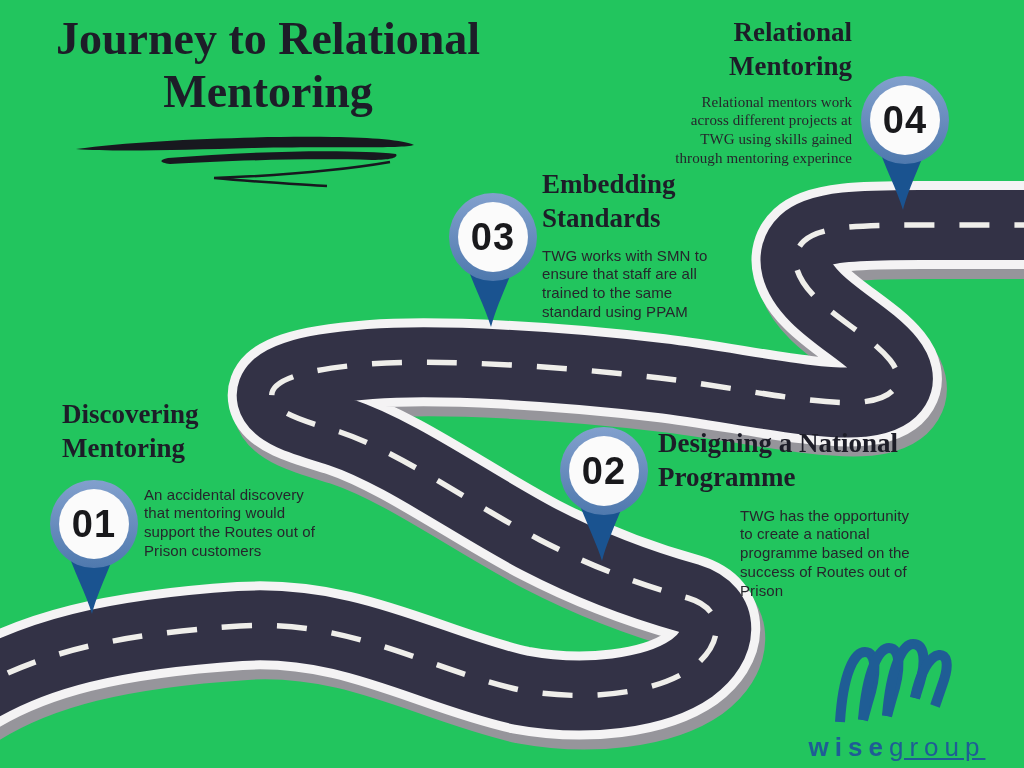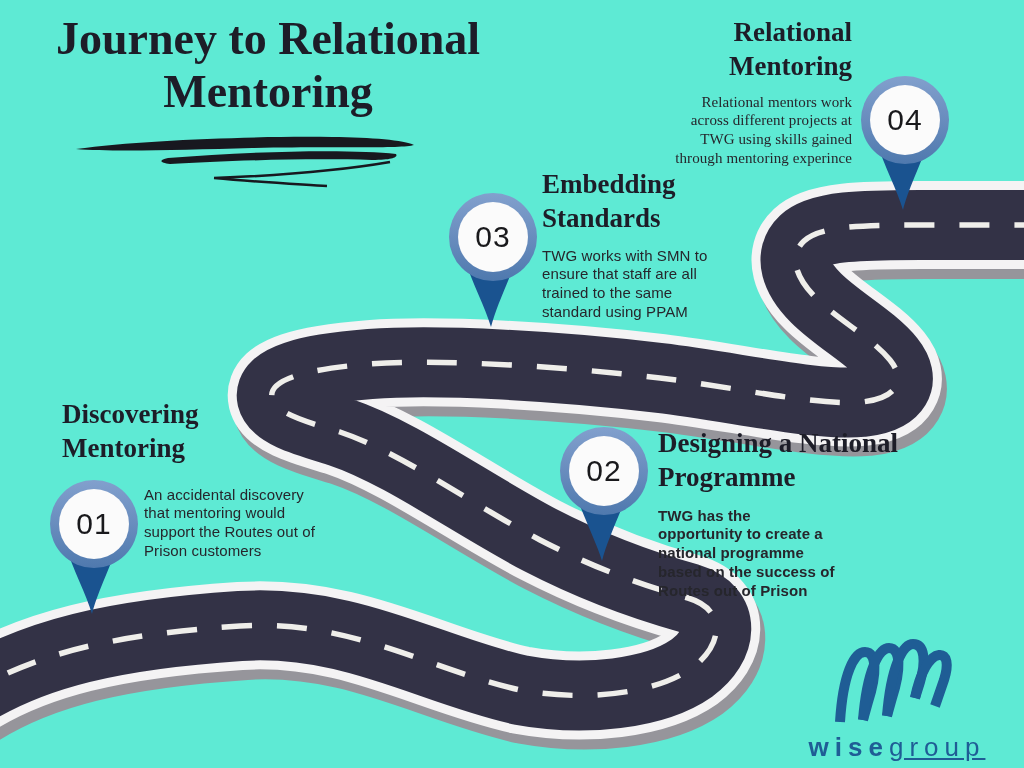--- a/index.html
+++ b/index.html
@@ -1,18 +1,18 @@
 <!DOCTYPE html>
 <html><head>
 <meta charset="utf-8">
 <style>
   html,body{margin:0;padding:0;}
   .stage{
     position:relative;width:1024px;height:768px;overflow:hidden;
-    background:#5eead4;
+    background:#22c55e;
     font-family:"Liberation Sans",sans-serif;
   }
   .stage svg{display:block;}
   #road-layer{position:absolute;left:0;top:0;z-index:1;}
   .page-title{
     position:absolute;left:18px;top:12px;width:500px;z-index:4;
     font-family:"Liberation Serif",serif;font-weight:bold;
     font-size:46px;line-height:1.16;text-align:center;color:#1d1d28;
   }
   .brush{position:absolute;left:72px;top:130px;z-index:4;}
@@ -22,35 +22,35 @@
     font-size:27px;line-height:1.25;color:#1d1d28;
   }
   .ms-body{
     font-size:15px;line-height:1.26;color:#26262c;margin-top:10px;
     letter-spacing:.1px;
   }
   .pin{position:absolute;width:120px;height:150px;z-index:3;}
   .pin-num{
     position:absolute;left:16px;top:6px;width:88px;height:88px;
     display:flex;align-items:center;justify-content:center;
-    font-weight:normal;font-size:30px;color:#19191c;letter-spacing:1px;
+    font-weight:bold;font-size:38px;color:#19191c;letter-spacing:1px;
   }
   .logo{position:absolute;left:782px;top:636px;width:230px;z-index:4;text-align:center;}
   .logo-mark{margin:0 auto;display:block;}
   .logo-text{
     margin-top:4px;font-size:26px;color:#1f5d95;letter-spacing:6px;
     white-space:nowrap;text-align:center;
   }
   .logo-text .bold{font-weight:bold;margin-top:29px;}
   .logo-text .light{font-weight:normal;text-decoration:underline;}
   
   #ms-01{left:62px;top:398px;width:210px;}
   #ms-01 .ms-body{margin-left:82px;width:175px;margin-top:20px;}
   #ms-02{left:658px;top:427px;width:295px;}
-  #ms-02 .ms-body{width:178px;margin-top:12px;font-weight:bold;}
+  #ms-02 .ms-body{margin-left:82px;width:178px;margin-top:12px;}
   #ms-03{left:542px;top:168px;width:200px;}
   #ms-03 .ms-body{width:172px;margin-top:11px;}
   #ms-04{left:652px;top:16px;width:200px;text-align:right;}
   #ms-04 .ms-body{width:182px;margin-left:18px;margin-top:9px;font-family:Liberation Serif, serif;}
 </style>
 </head>
 <body>
 
 <div class="stage">
 

